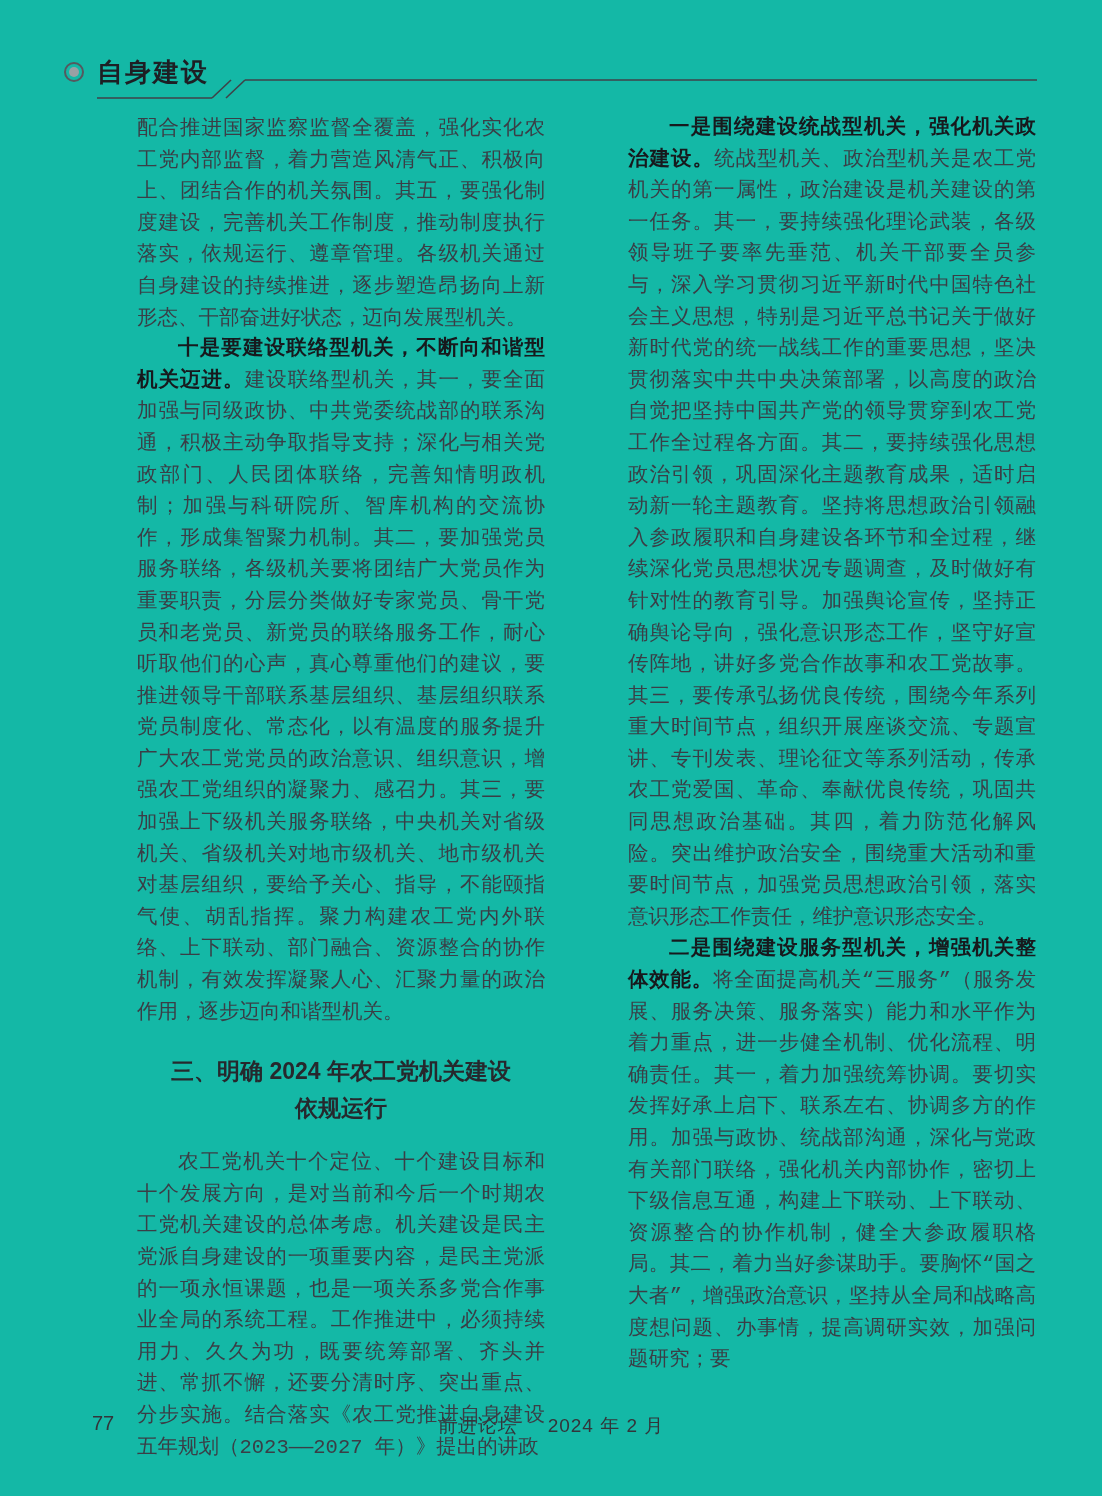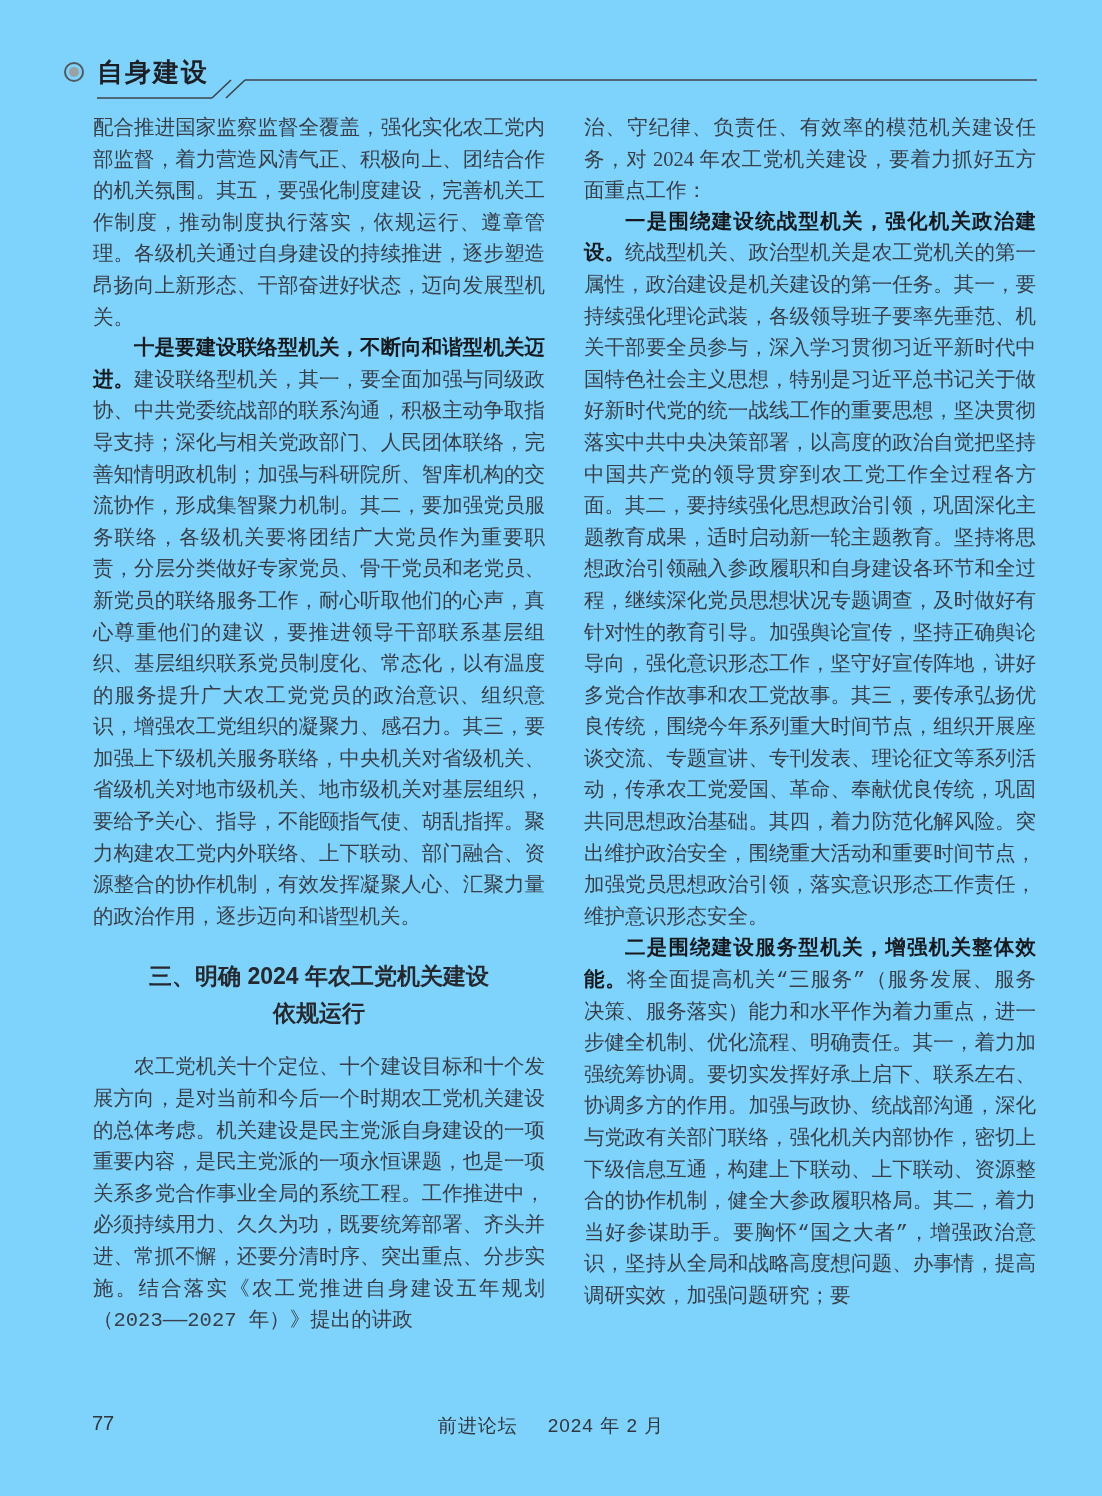--- a/index.html
+++ b/index.html
@@ -1,19 +1,19 @@
 <!DOCTYPE html>
 <html lang="zh"><head>
 <meta charset="utf-8">
 <style>
   html,body{margin:0;padding:0;background:#e8e8e8;}
   .page{
     position:relative;
     width:1102px;height:1496px;
-    background:#7dd3fc;
+    background:#14b8a6;
     margin:0 auto;
     overflow:hidden;
     font-family:"Liberation Serif","DejaVu Serif",serif;
   }
   
   .tag-icon{
     position:absolute;left:64px;top:62px;
     width:20px;height:20px;border-radius:50%;
     border:2px solid #55585e;box-sizing:border-box;
     display:flex;align-items:center;justify-content:center;
@@ -27,21 +27,21 @@
     font-family:"Liberation Sans","DejaVu Sans",sans-serif;
     font-size:26px;font-weight:700;color:#1d1f24;
     letter-spacing:2px;
   }
   .header-rule{position:absolute;left:0;top:0;}
   
   .columns{
     position:absolute;left:93px;top:112px;width:943px;
     display:flex;gap:39px;
   }
-  .col{width:452px;}
+  .col{width:452px;margin-left:44px;}
   .col p{
     margin:0;
     font-size:20.5px;
     line-height:31.6px;
     text-align:justify;
     color:#3a3e46;
   }
   .col p.indent{text-indent:2em;font-family:Liberation Mono, monospace;}
   .lead{font-weight:700;color:#17191d;}
   .sec-heading{
@@ -85,21 +85,20 @@
   </svg>
 
   <main class="columns">
     <section class="col">
       <p><span>配合推进国家监察监督全覆盖，强化实化农工党内部监督，着力营造风清气正、积极向上、团结合作的机关氛围。其五，要强化制度建设，完善机关工作制度，推动制度执行落实，依规运行、遵章管理。各级机关通过自身建设的持续推进，逐步塑造昂扬向上新形态、干部奋进好状态，迈向发展型机关。</span></p>
       <p class="indent"><span class="lead">十是要建设联络型机关，不断向和谐型机关迈进。</span><span>建设联络型机关，其一，要全面加强与同级政协、中共党委统战部的联系沟通，积极主动争取指导支持；深化与相关党政部门、人民团体联络，完善知情明政机制；加强与科研院所、智库机构的交流协作，形成集智聚力机制。其二，要加强党员服务联络，各级机关要将团结广大党员作为重要职责，分层分类做好专家党员、骨干党员和老党员、新党员的联络服务工作，耐心听取他们的心声，真心尊重他们的建议，要推进领导干部联系基层组织、基层组织联系党员制度化、常态化，以有温度的服务提升广大农工党党员的政治意识、组织意识，增强农工党组织的凝聚力、感召力。其三，要加强上下级机关服务联络，中央机关对省级机关、省级机关对地市级机关、地市级机关对基层组织，要给予关心、指导，不能颐指气使、胡乱指挥。聚力构建农工党内外联络、上下联动、部门融合、资源整合的协作机制，有效发挥凝聚人心、汇聚力量的政治作用，逐步迈向和谐型机关。</span></p>
       <h2 class="sec-heading"><span>三、明确 2024 年农工党机关建设</span><br><span>依规运行</span></h2>
       <p class="indent"><span>农工党机关十个定位、十个建设目标和十个发展方向，是对当前和今后一个时期农工党机关建设的总体考虑。机关建设是民主党派自身建设的一项重要内容，是民主党派的一项永恒课题，也是一项关系多党合作事业全局的系统工程。工作推进中，必须持续用力、久久为功，既要统筹部署、齐头并进、常抓不懈，还要分清时序、突出重点、分步实施。结合落实《农工党推进自身建设五年规划（2023——2027 年）》提出的讲政</span></p>
     </section>
     <section class="col">
-      <p><span>治、守纪律、负责任、有效率的模范机关建设任务，对 2024 年农工党机关建设，要着力抓好五方面重点工作：</span></p>
       <p class="indent"><span class="lead">一是围绕建设统战型机关，强化机关政治建设。</span><span>统战型机关、政治型机关是农工党机关的第一属性，政治建设是机关建设的第一任务。其一，要持续强化理论武装，各级领导班子要率先垂范、机关干部要全员参与，深入学习贯彻习近平新时代中国特色社会主义思想，特别是习近平总书记关于做好新时代党的统一战线工作的重要思想，坚决贯彻落实中共中央决策部署，以高度的政治自觉把坚持中国共产党的领导贯穿到农工党工作全过程各方面。其二，要持续强化思想政治引领，巩固深化主题教育成果，适时启动新一轮主题教育。坚持将思想政治引领融入参政履职和自身建设各环节和全过程，继续深化党员思想状况专题调查，及时做好有针对性的教育引导。加强舆论宣传，坚持正确舆论导向，强化意识形态工作，坚守好宣传阵地，讲好多党合作故事和农工党故事。其三，要传承弘扬优良传统，围绕今年系列重大时间节点，组织开展座谈交流、专题宣讲、专刊发表、理论征文等系列活动，传承农工党爱国、革命、奉献优良传统，巩固共同思想政治基础。其四，着力防范化解风险。突出维护政治安全，围绕重大活动和重要时间节点，加强党员思想政治引领，落实意识形态工作责任，维护意识形态安全。</span></p>
       <p class="indent"><span class="lead">二是围绕建设服务型机关，增强机关整体效能。</span><span>将全面提高机关“三服务”（服务发展、服务决策、服务落实）能力和水平作为着力重点，进一步健全机制、优化流程、明确责任。其一，着力加强统筹协调。要切实发挥好承上启下、联系左右、协调多方的作用。加强与政协、统战部沟通，深化与党政有关部门联络，强化机关内部协作，密切上下级信息互通，构建上下联动、上下联动、资源整合的协作机制，健全大参政履职格局。其二，着力当好参谋助手。要胸怀“国之大者”，增强政治意识，坚持从全局和战略高度想问题、办事情，提高调研实效，加强问题研究；要</span></p>
     </section>
   </main>
 
   <span class="footer-pagenum">77</span>
   <div class="footer-center">
     <span>前进论坛</span><span class="issue">2024 年 2 月</span>
   </div>
 

